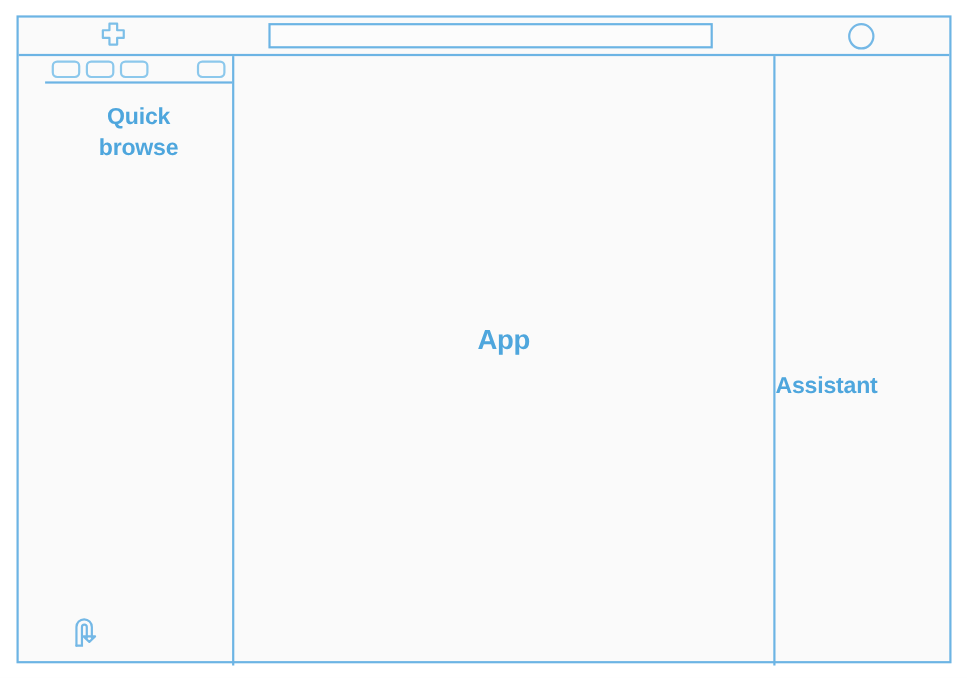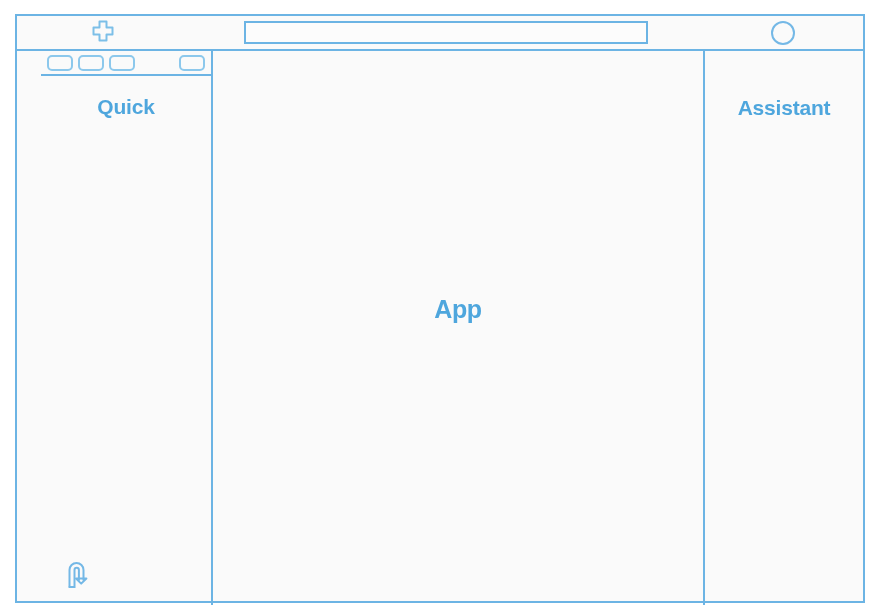--- a/index.html
+++ b/index.html
@@ -166,21 +166,21 @@
     letter-spacing: -0.3px;
     margin-top: -38px;
   }
 
   
   #assistant-panel {
     width: 160px;
     flex: 0 0 160px;
     border-left: 2px solid #6cb4e4;
     display: flex;
-    flex-direction: column;
+    flex-direction: row;
     align-items: center;
     position: relative;
   }
 
   #assistant-title {
     margin-top: 45px;
     font-size: 21px;
     font-weight: bold;
     color: #4ea6dd;
     text-align: center;
@@ -235,20 +235,21 @@
 
       <div id="tab-strip">
         <span class="mini-tab"></span>
         <span class="mini-tab"></span>
         <span class="mini-tab"></span>
         <span class="mini-tab spacer-before"></span>
       </div>
 
       <div id="sidebar-title">
         <span>Quick</span>
+        <span class="line2">browse</span>
       </div>
 
       <div id="sidebar-footer">
         <span class="uturn-icon">
           <svg width="32" height="34" viewBox="0 0 32 34" aria-hidden="true">
             <path d="M6.5 30 L6.5 13 A7 7 0 0 1 20.5 13 L20.5 23" fill="none" stroke="#74b8e6" stroke-width="2" stroke-linecap="round"></path>
             <path d="M6.5 30 L11.5 30 L11.5 13 A2.2 2.2 0 0 1 15.9 13 L15.9 23" fill="none" stroke="#74b8e6" stroke-width="2" stroke-linecap="round"></path>
             <path d="M13.0 21.5 L18.2 26.6 L23.4 21.5 Z" fill="none" stroke="#74b8e6" stroke-width="2" stroke-linejoin="round"></path>
           </svg>
         </span>

